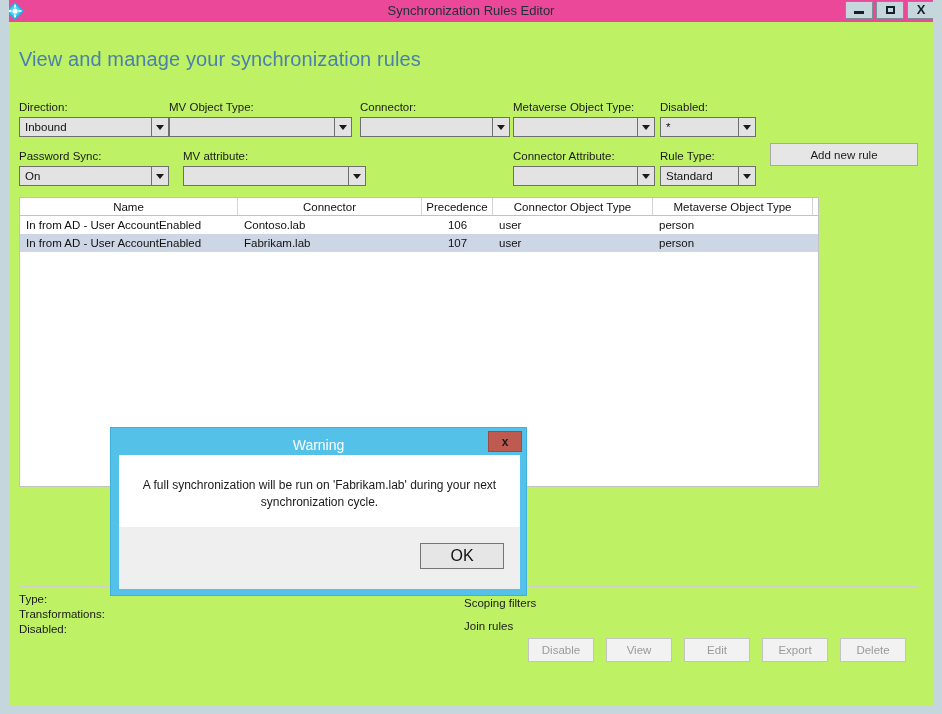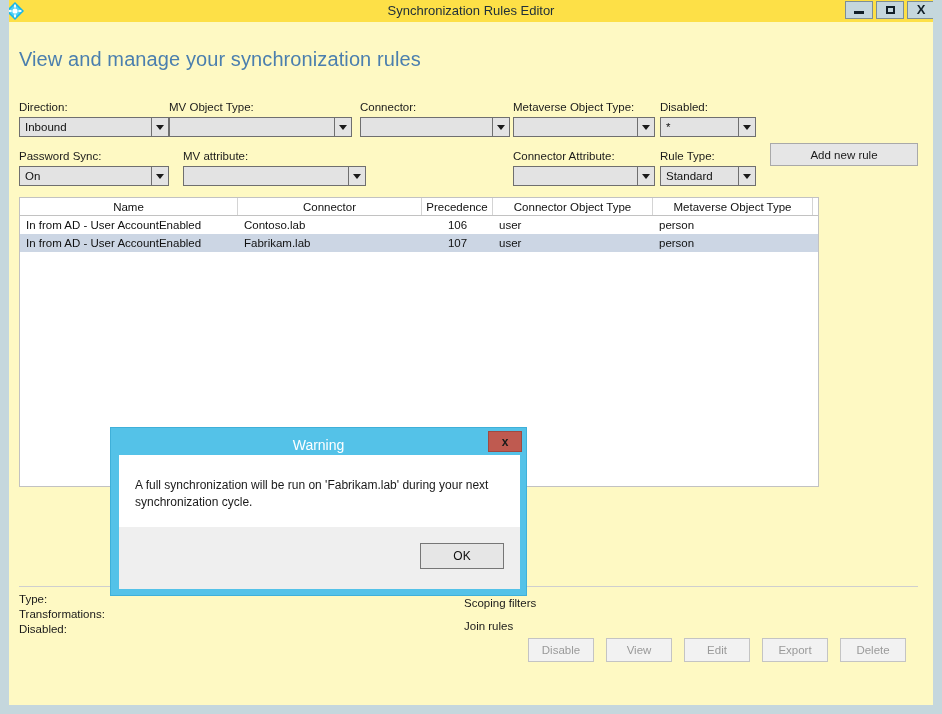--- a/index.html
+++ b/index.html
@@ -33,21 +33,21 @@
     border-bottom: 9px solid #c5d7dd;
     border-top: 0;
     pointer-events: none;
   }
 
   .titlebar {
     position: absolute;
     left: 0; top: 0;
     width: 942px;
     height: 22px;
-    background: #fde047;
+    background: #ec4899;
     display: flex;
     align-items: center;
   }
   .title-icon {
     width: 22px;
     height: 20px;
     margin-left: 5px;
     position: relative;
     flex: none;
   }
@@ -96,21 +96,21 @@
     line-height: 14px;
   }
 
   
   .content {
     position: absolute;
     left: 9px;
     top: 22px;
     width: 924px;
     height: 683px;
-    background: #fef9c3;
+    background: #bef264;
     box-sizing: border-box;
   }
 
   .page-title {
     position: absolute;
     left: 10px;
     top: 26px;
     font-size: 20px;
     color: #4b7fae;
     letter-spacing: 0.1px;
@@ -329,39 +329,40 @@
     height: 72px;
     background: #ffffff;
     box-sizing: border-box;
     padding: 22px 16px 0 16px;
   }
   .modal-body p {
     margin: 0;
     font-size: 12px;
     line-height: 17px;
     color: #1a1a1a;
+    text-align: center;
   }
   .modal-footer {
     position: absolute;
     left: 8px;
     top: 99px;
     width: 401px;
     height: 62px;
     background: #efefef;
     box-sizing: border-box;
   }
   .modal-footer .btn {
     position: absolute;
     right: 16px;
     top: 16px;
     width: 84px;
     height: 26px;
     background: #e6e6e6;
     border: 1px solid #767676;
-    font-size: 12px;
+    font-size: 16px;
     color: #101010;
   }
 </style>
 </head>
 <body>
 
 <div id="app">
 
   <div class="titlebar">
     <div class="title-icon">

